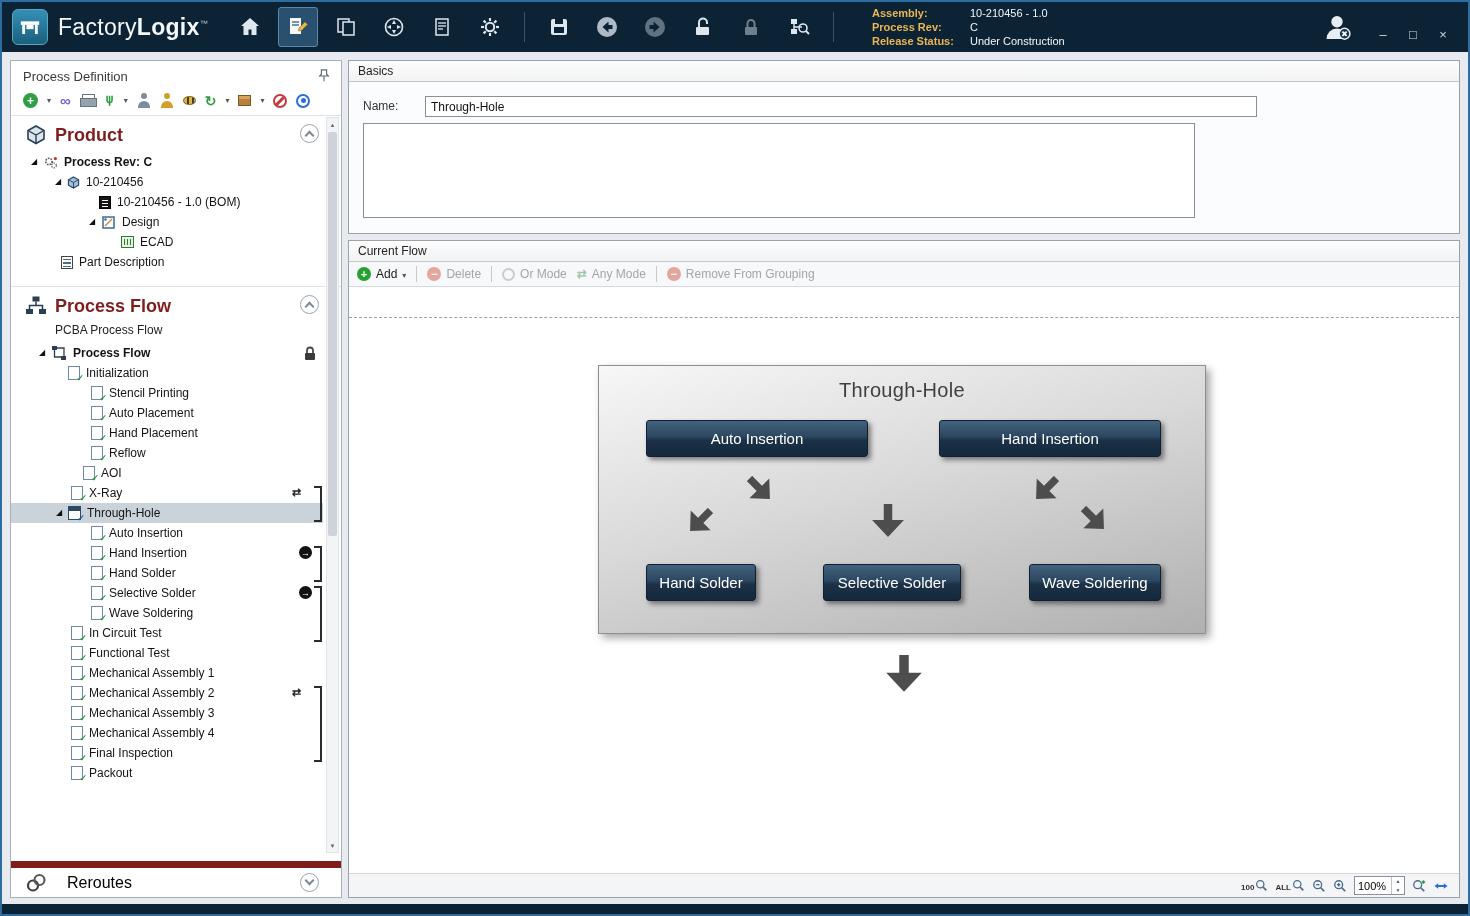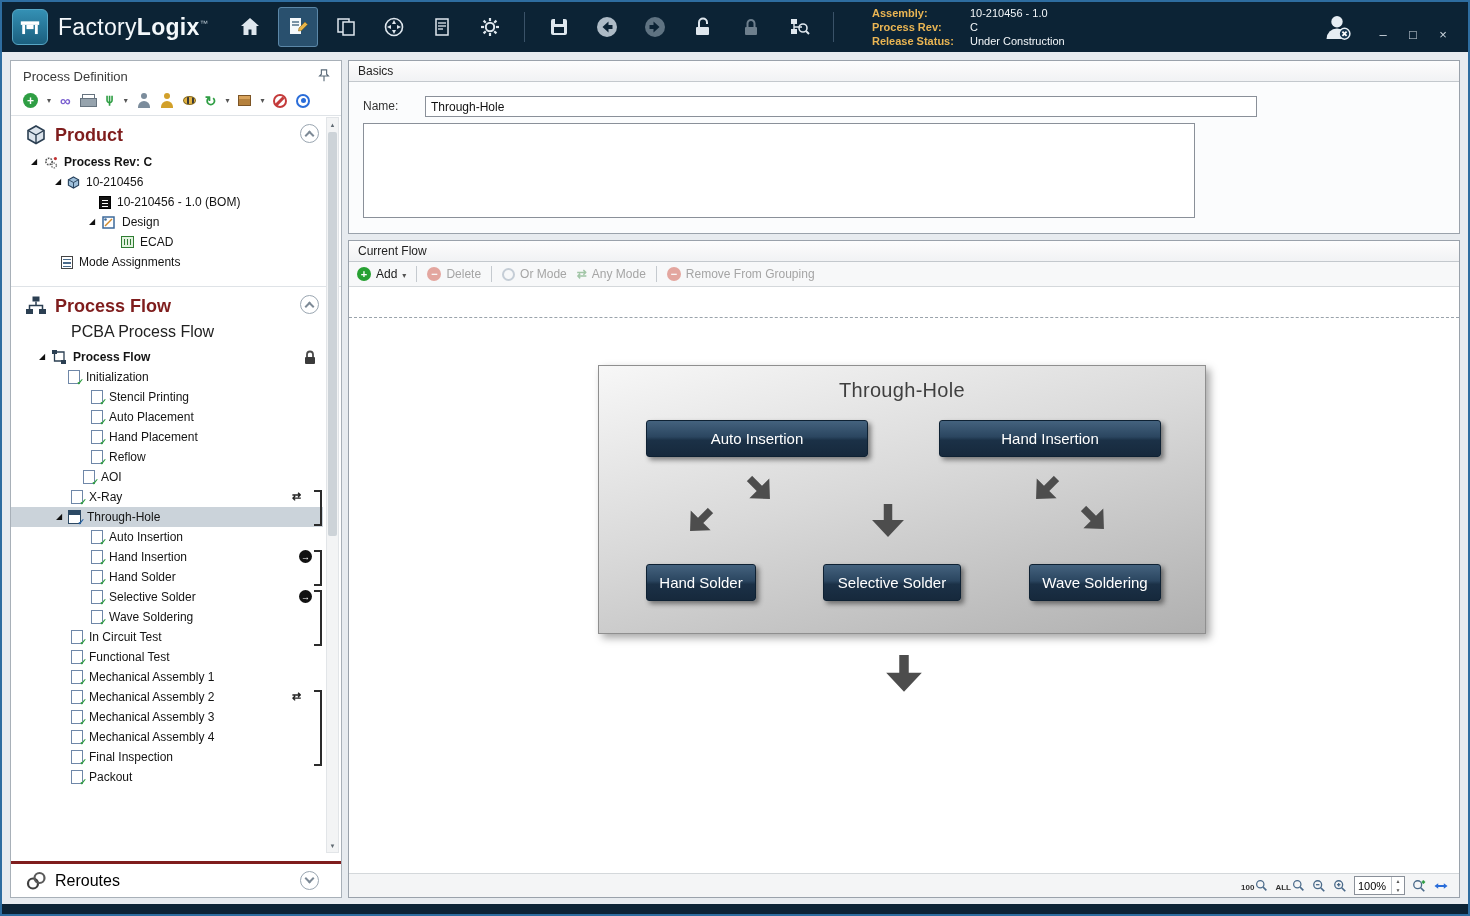--- a/index.html
+++ b/index.html
@@ -62,21 +62,21 @@
   .mi-disable::after{content:"";position:absolute;left:-1px;top:4px;width:11px;height:2.5px;background:#c43b3b;transform:rotate(-45deg)}
   .mi-scope{width:14px;height:14px;border:2px solid #2a6dd9;border-radius:50%}
   .mi-scope::after{content:"";width:5px;height:5px;border-radius:50%;background:#2a6dd9;margin:auto}
 
   .sb-sec{display:flex;align-items:center;gap:8px;padding:8px 0 6px 14px;position:relative}
   .sb-sec .sec-label{font-size:18px;font-weight:700;color:#7f1d1d}
   .circle-btn{position:absolute;right:22px;top:50%;width:19px;height:19px;margin-top:-10px;border:1px solid #9aa6b1;border-radius:50%;display:flex;align-items:center;justify-content:center}
   .chev{width:7px;height:7px;border-left:2px solid #7d8a96;border-top:2px solid #7d8a96}
   .chev.up{transform:rotate(45deg);margin-top:3px}
   .chev.down{transform:rotate(225deg);margin-top:-3px}
-  .sb-flow-sub{font-size:16px;color:#222;padding:0 0 6px 60px}
+  .sb-flow-sub{font-size:12px;color:#222;padding:0 0 6px 44px}
   .sb-divider-top{border-top:1px solid #dfe3e7}
 
   .ptree,.ftree{position:relative}
   .trow{height:20px;display:flex;align-items:center;font-size:12px;color:#141414;width:calc(100% - 18px)}
   .trow.sel{background:#cbd3da}
   .exp{width:12px;flex:none;font-size:8px;color:#111;line-height:1}
   .has-exp .exp::after{content:"◢"}
   .ticon{flex:none;margin-right:6px;position:relative}
   .tlabel{white-space:nowrap}
   .tlabel.bold{font-weight:700}
@@ -98,21 +98,21 @@
   .i-grp::after{content:"✓";position:absolute;right:-5px;bottom:-4px;color:#2563a8;font-size:9px;font-weight:700}
 
   .adorn{position:absolute}
   .adorn.swap{left:281px;font-size:11px;font-weight:700;color:#222;line-height:13px}
   .adorn.swap::after{content:"⇄"}
   .adorn.go{left:288px;width:13px;height:13px;border-radius:50%;background:#111;color:#fff;display:flex;align-items:center;justify-content:center;font-size:9px}
   .adorn.go::after{content:"→";line-height:0}
   .bracket{position:absolute;left:303px;width:8px;border:2px solid #2b2b2b;border-left:none}
 
   .sb-spacer{flex:1}
-  .sb-reroutes{border-top:3px solid #7f1d1d;height:36px;display:flex;align-items:center;gap:8px;padding-left:14px;position:relative;flex:none}
+  .sb-reroutes{border-top:7px solid #7f1d1d;height:36px;display:flex;align-items:center;gap:20px;padding-left:14px;position:relative;flex:none}
 
   .sb-scroll{position:absolute;right:2px;top:56px;bottom:44px;width:13px;background:#f3f4f5;border:1px solid #e2e5e8}
   .sa{height:13px;display:flex;align-items:center;justify-content:center;font-size:6px;color:#606a72}
   .sa-up::after{content:"▲"}
   .sa-down::after{content:"▼";position:absolute;bottom:3px}
   .sthumb{position:absolute;top:14px;left:1px;right:1px;height:55%;background:#cdd3d8;border-radius:2px}
 
   
   .main{flex:1;display:flex;flex-direction:column;min-width:0}
   .panel{border:1px solid #9aa2ab;background:#fbfcfd}
@@ -366,21 +366,21 @@
                 <circle cx="4.5" cy="4.5" r="1.3" fill="#3d6a9a"></circle>
               </svg></span>
           <span class="tlabel">Design</span>
         </div>
         <div class="trow" style="padding-left:110px">
           <span class="ticon i-ecad"></span>
           <span class="tlabel">ECAD</span>
         </div>
         <div class="trow" style="padding-left:50px">
           <span class="ticon i-pa"></span>
-          <span class="tlabel">Mode Assignments</span>
+          <span class="tlabel">Part Description</span>
         </div>
       </div>
 
       <div class="sb-sec sb-divider-top" style="margin-top:14px">
         <svg width="22" height="22" viewBox="0 0 22 22">
             <rect x="7.5" y="1.5" width="7" height="5" fill="#2b3f52"></rect>
             <rect x="1" y="14" width="7" height="5" fill="#2b3f52"></rect>
             <rect x="14" y="14" width="7" height="5" fill="#2b3f52"></rect>
             <path d="M11 6.5 V10.5 M4.5 14 V10.5 H17.5 V14" stroke="#2b3f52" stroke-width="1.5" fill="none"></path>
           </svg>

